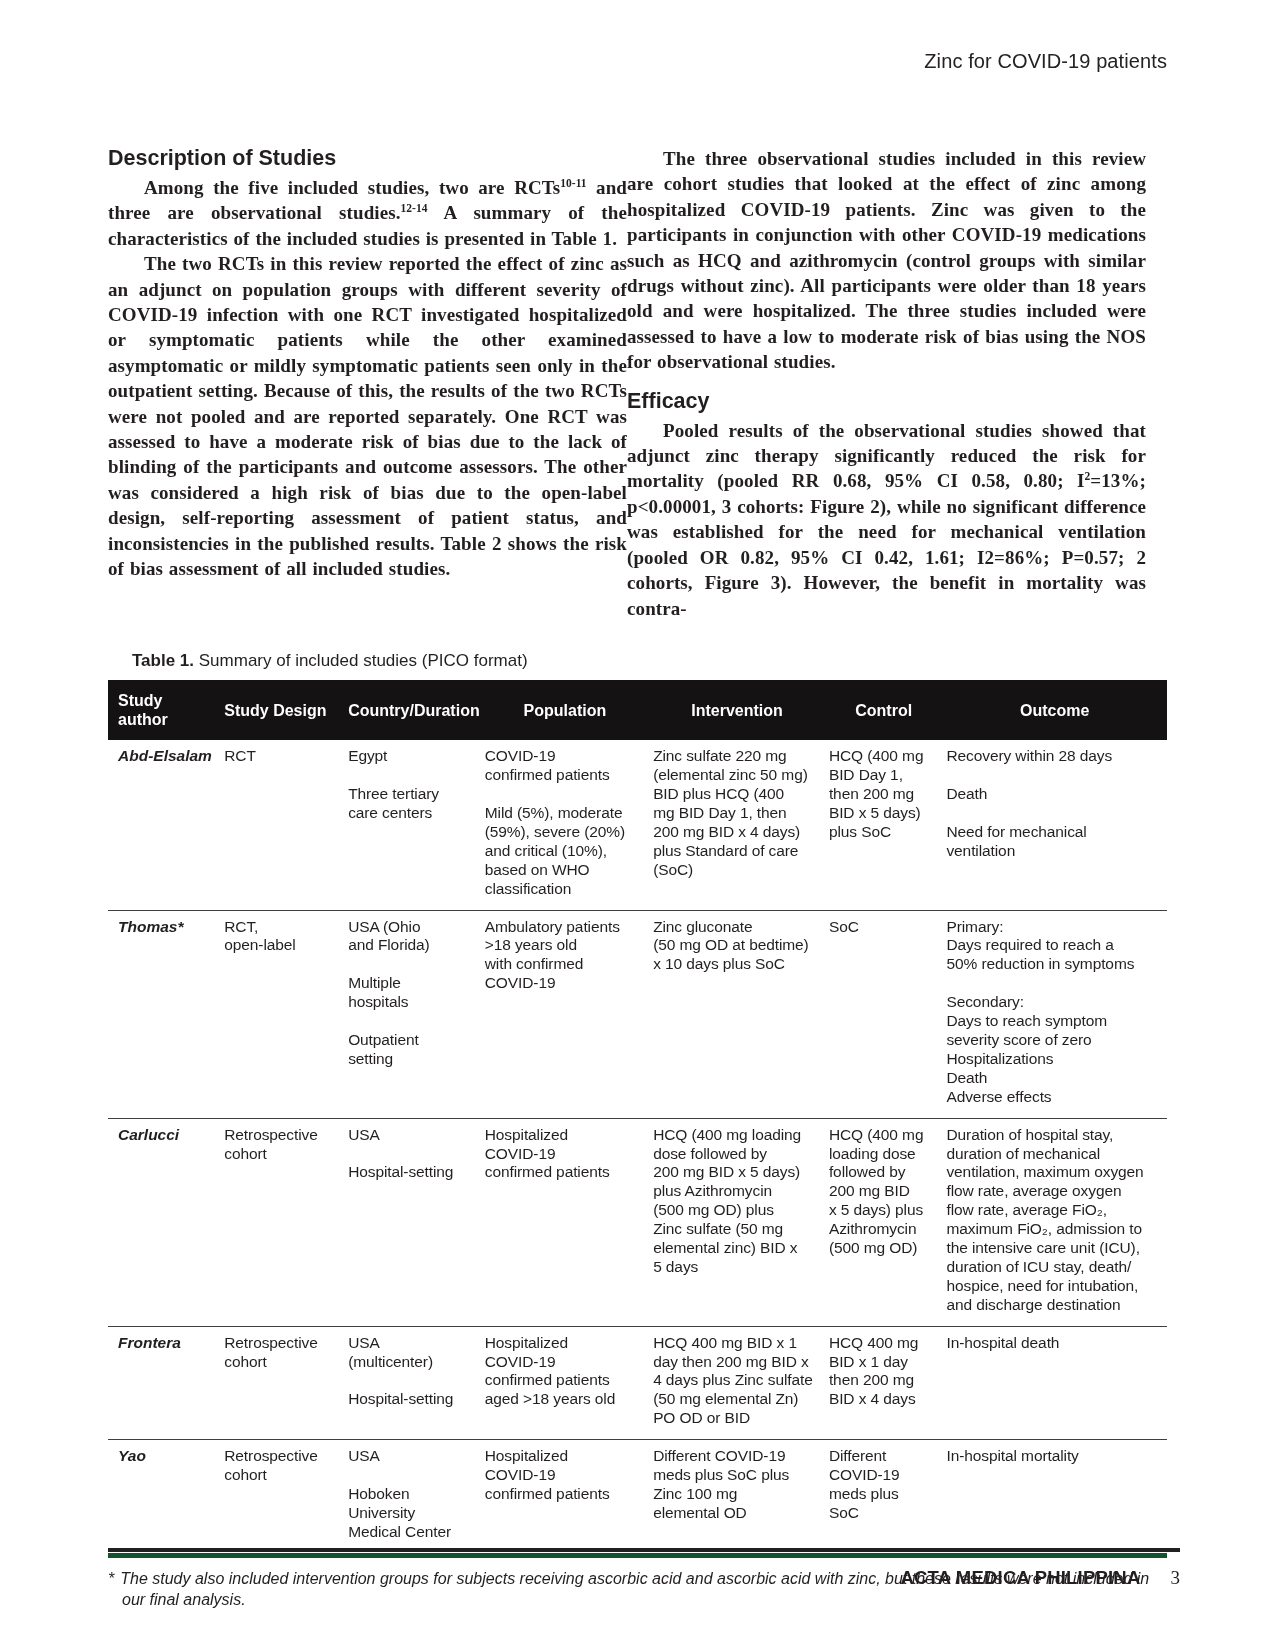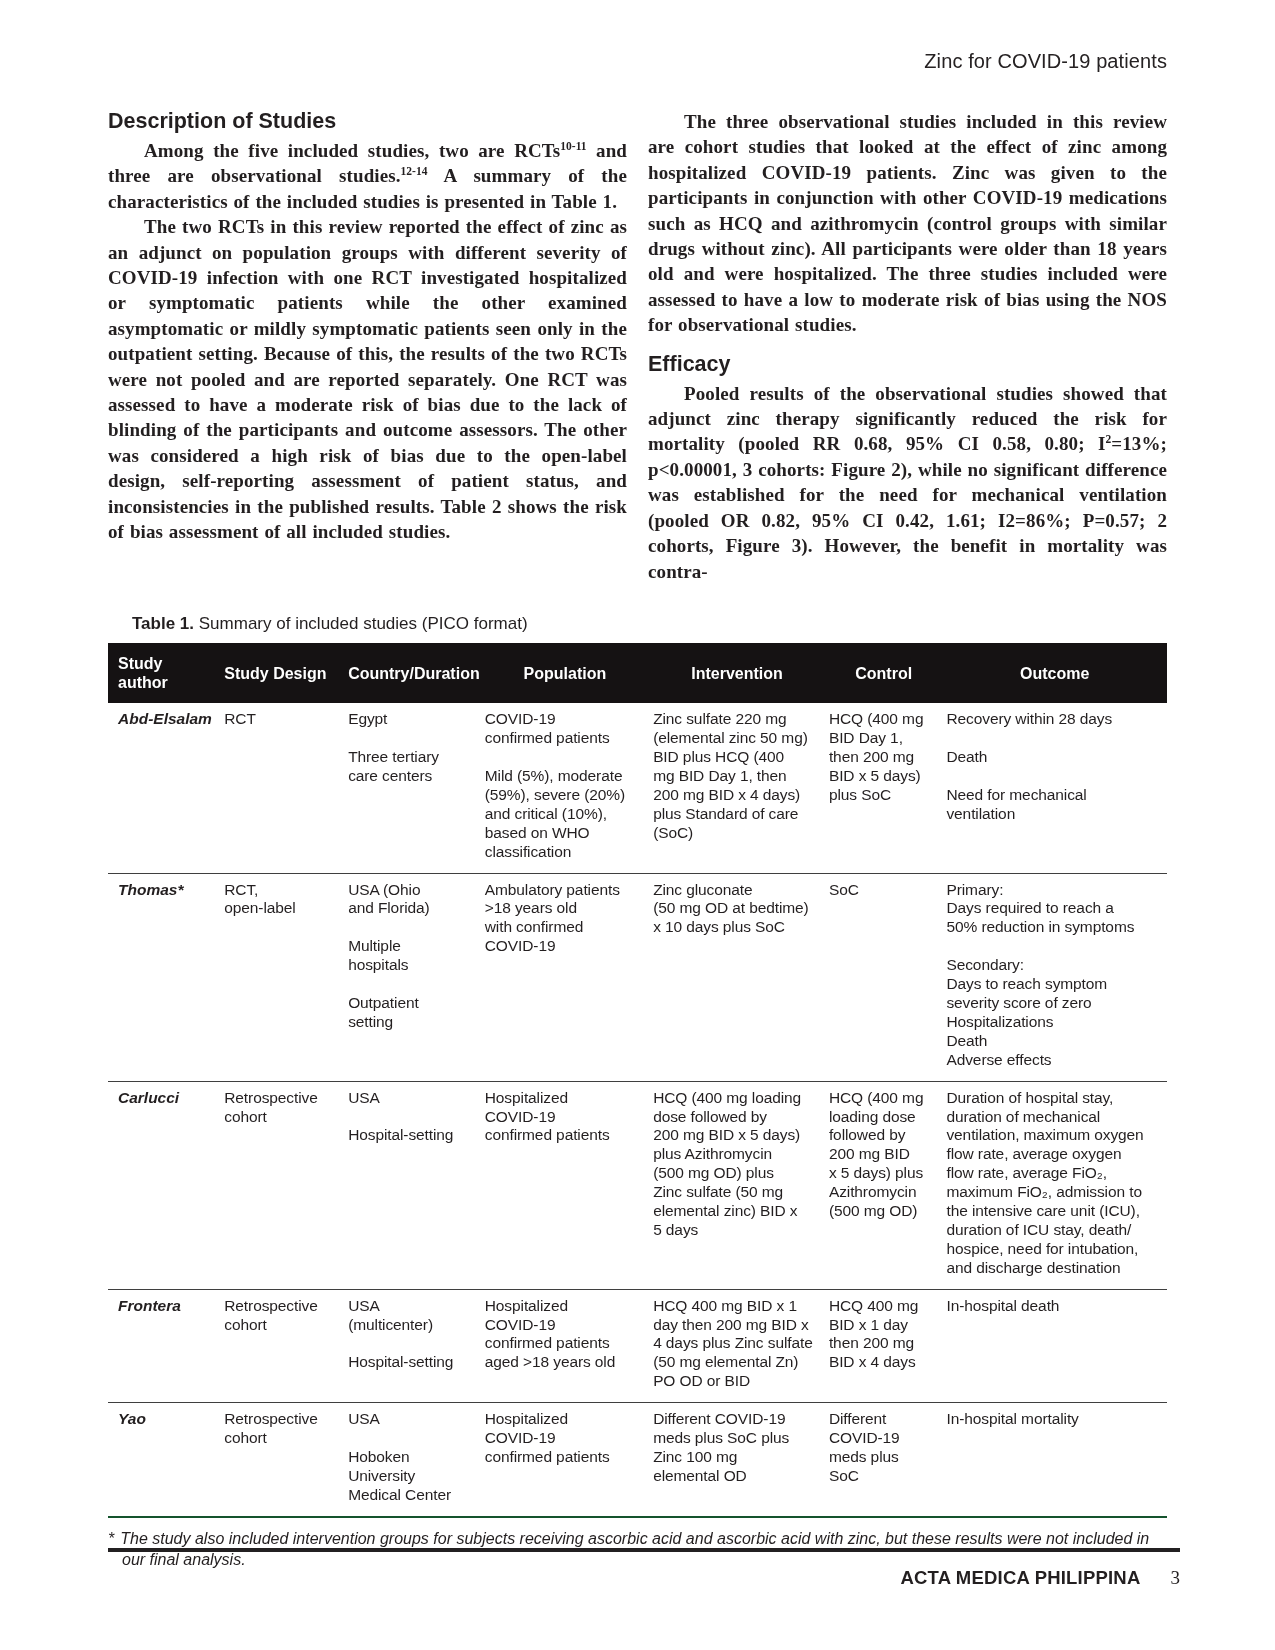--- a/index.html
+++ b/index.html
@@ -5,41 +5,41 @@
   html,body { margin:0; padding:0; background:#ffffff; }
   .page {
     position:relative; width:1275px; height:1650px; box-sizing:border-box;
     background:#ffffff; color:#231f20;
     padding:50px 108px 11px 108px; overflow:hidden;
     font-family:"Liberation Sans", "DejaVu Sans", sans-serif;
   }
   .running-head {
     font-size:20px; text-align:right; color:#262223; letter-spacing:0.1px;
   }
-  .columns { display:flex; gap:21px; margin-top:36px; min-height:458px; }
+  .columns { display:flex; margin-top:73px; min-height:458px; }
   .col { width:519px; }
   h2.sec {
     font-family:"Liberation Sans","DejaVu Sans",sans-serif;
     font-weight:bold; font-size:21.5px; margin:0 0 4px 0; color:#231f20;
   }
   h2.sec.mt { margin-top:14px; }
   .para {
     font-family:"Liberation Serif","DejaVu Serif",serif;
     font-size:19px; line-height:25.4px; text-align:justify;
     margin:0; word-spacing:1px; letter-spacing:0.1px;
   }
   .indent { text-indent:36px;font-weight:bold; }
   sup.ref { font-size:11.5px; line-height:0; letter-spacing:0; }
 
   .table-block { margin-top:30px; }
   .tbl-title { font-size:17px; margin:0 0 9px 0; }
   .tbl-title b { font-weight:bold;margin-left:24px; }
   table.tbl {
     width:100%; border-collapse:collapse; table-layout:fixed;
-    border-bottom:2px solid #14532d;
+    border-bottom:5px solid #14532d;
   }
   .tbl th {
     background:#151213; color:#ffffff; font-weight:bold; font-size:16px;
     line-height:1.2; padding:11px 4px; text-align:center; overflow:hidden;
   }
   .tbl th.left { text-align:left; }
   .tbl th.author { text-align:left; padding-left:10px; }
   .tbl td {
     font-size:15.5px; line-height:1.22; letter-spacing:-0.1px;
     vertical-align:top; padding:7px 6px 11px 4px;

